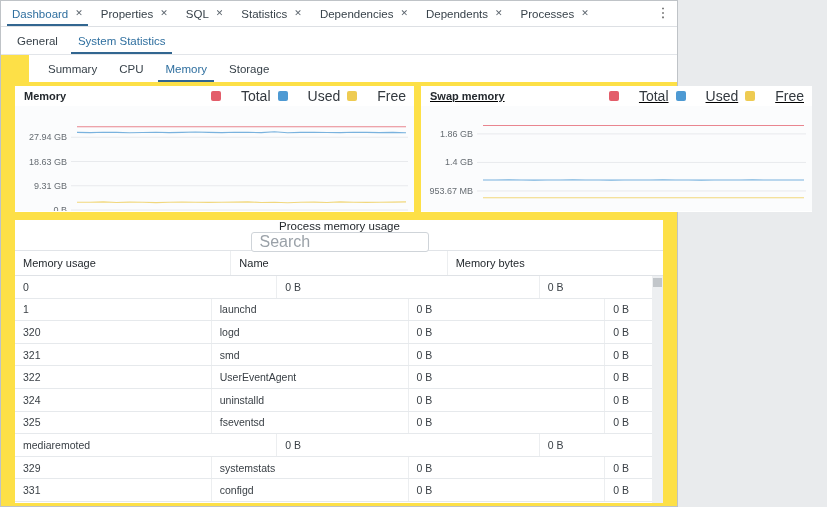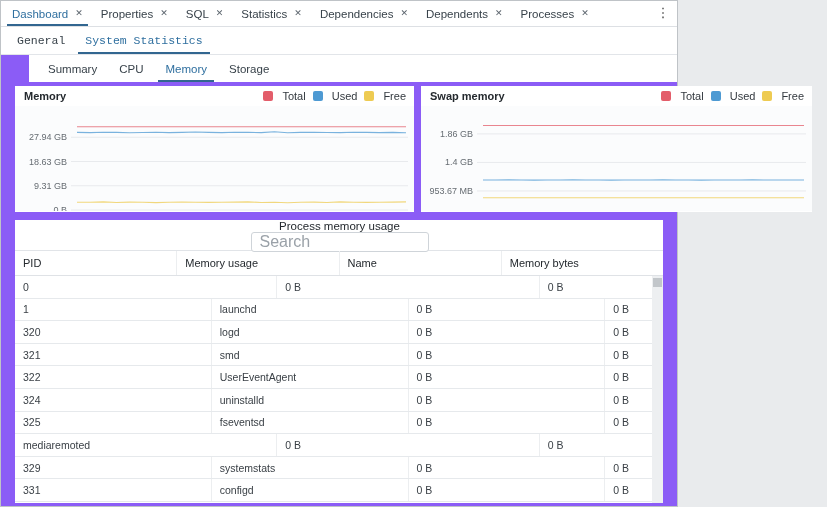--- a/index.html
+++ b/index.html
@@ -1,49 +1,49 @@
 <!DOCTYPE html>
 <html><head>
 <meta charset="utf-8">
 <style>
   * { box-sizing: border-box; margin: 0; padding: 0; }
   html,body { width:827px; height:507px; overflow:hidden; }
   body { font-family:"Liberation Sans", sans-serif; background:#e9ebed; }
-  #app { width:678px; height:507px; border:1px solid #bfc3c7; background:#8b5cf6; position:relative; }
+  #app { width:678px; height:507px; border:1px solid #bfc3c7; background:#fde047; position:relative; }
 
   
   .main-tabs { display:flex; align-items:stretch; background:#fff; border-bottom:1px solid #dde0e4; height:26px; padding-left:2px; position:relative; }
   .mtab { display:flex; align-items:center; padding:0 9px; font-size:11.5px; color:#38424a; cursor:pointer; position:relative; }
   .mtab .lbl { margin-right:7px; }
   .mtab .close { font-size:9px; color:#5b646d; line-height:1; }
   .mtab.active { color:#2f6f9f; }
   .mtab.active::after { content:""; position:absolute; left:4px; right:4px; bottom:0; height:2px; background:#326690; }
   .kebab { position:absolute; right:6px; top:4px; width:16px; height:18px; text-align:center; font-size:13px; color:#444; cursor:pointer; letter-spacing:0; }
 
   
   .dash-tabs { display:flex; background:#fff; border-bottom:1px solid #e2e5e9; height:28px; padding-left:6px; }
-  .dtab { display:flex; align-items:center; padding:0 10px; font-size:11.5px; color:#38424a; cursor:pointer; position:relative;font-family:Liberation Mono, monospace; }
+  .dtab { display:flex; align-items:center; padding:0 10px; font-size:11.5px; color:#38424a; cursor:pointer; position:relative; }
   .dtab.active { color:#2f6f9f; }
   .dtab.active::after { content:""; position:absolute; left:3px; right:3px; bottom:0; height:2px; background:#326690; }
 
   
   .stat-tabs { display:flex; background:#fff; height:27px; padding-left:8px;margin-left:28px; }
   .stab { display:flex; align-items:center; padding:0 11px; font-size:11.5px; color:#38424a; cursor:pointer; position:relative; }
   .stab.active { color:#2f6f9f; }
   .stab.active::after { content:""; position:absolute; left:4px; right:4px; bottom:0; height:2px; background:#326690; }
 
   
   .charts-row { display:flex; gap:7px; margin:4px 14px 8px 14px; }
   .chart-panel { background:#fff; height:126px; }
   .chart-panel.mem { width:399px; flex:none; }
-  .chart-panel.swap { flex:1; }
+  .chart-panel.swap { flex:1;text-decoration:underline; }
   .panel-head { display:flex; justify-content:space-between; align-items:center; height:20px; padding:0 8px 0 9px; }
   .panel-title { font-size:11px; font-weight:bold; color:#24292e; }
   .legend { display:flex; align-items:center; gap:7px; }
-  .legend-item { display:flex; align-items:center; gap:9px; font-size:11px; color:#33393f; }
+  .legend-item { display:flex; align-items:center; gap:20px; font-size:14px; color:#33393f; }
   .legend-chip { width:10px; height:10px; border-radius:2px; }
   .chart-body { height:105px; background:#fbfcfd; position:relative; }
   .chart-body svg { display:block; }
 
   
   .table-panel { background:#fff; margin:0 14px 4px 14px; height:283px; position:relative; overflow:hidden; }
   .table-head-bar { display:flex; justify-content:space-between; align-items:center; height:30px; padding:0 8px 0 9px;flex-direction:column; }
   .table-title { font-size:11.5px; color:#24292e; }
   .search-input { width:178px; height:21px; border:1px solid #cfd4d9; border-radius:3px; padding:0 8px; font-size:16px; color:#333; font-family:"Liberation Sans", sans-serif; outline:none; }
   .search-input::placeholder { color:#9aa1a8; }
@@ -186,21 +186,20 @@
         </div>
     </div>
   </div>
 
   <div class="table-panel">
     <div class="table-head-bar">
       <span class="table-title">Process memory usage</span>
       <input class="search-input" type="text" placeholder="Search" style="">
     </div>
     <div class="grid-header" id="grid-header">
-        <div class="hcell">PID</div>
         <div class="hcell">Memory usage</div>
         <div class="hcell">Name</div>
         <div class="hcell">Memory bytes</div>
       </div>
     <div class="grid-body" id="grid-body">
         <div class="grid-row">
           <div class="cell">0</div>
           <div class="cell">0 B</div>
           <div class="cell">0 B</div>
         </div>

